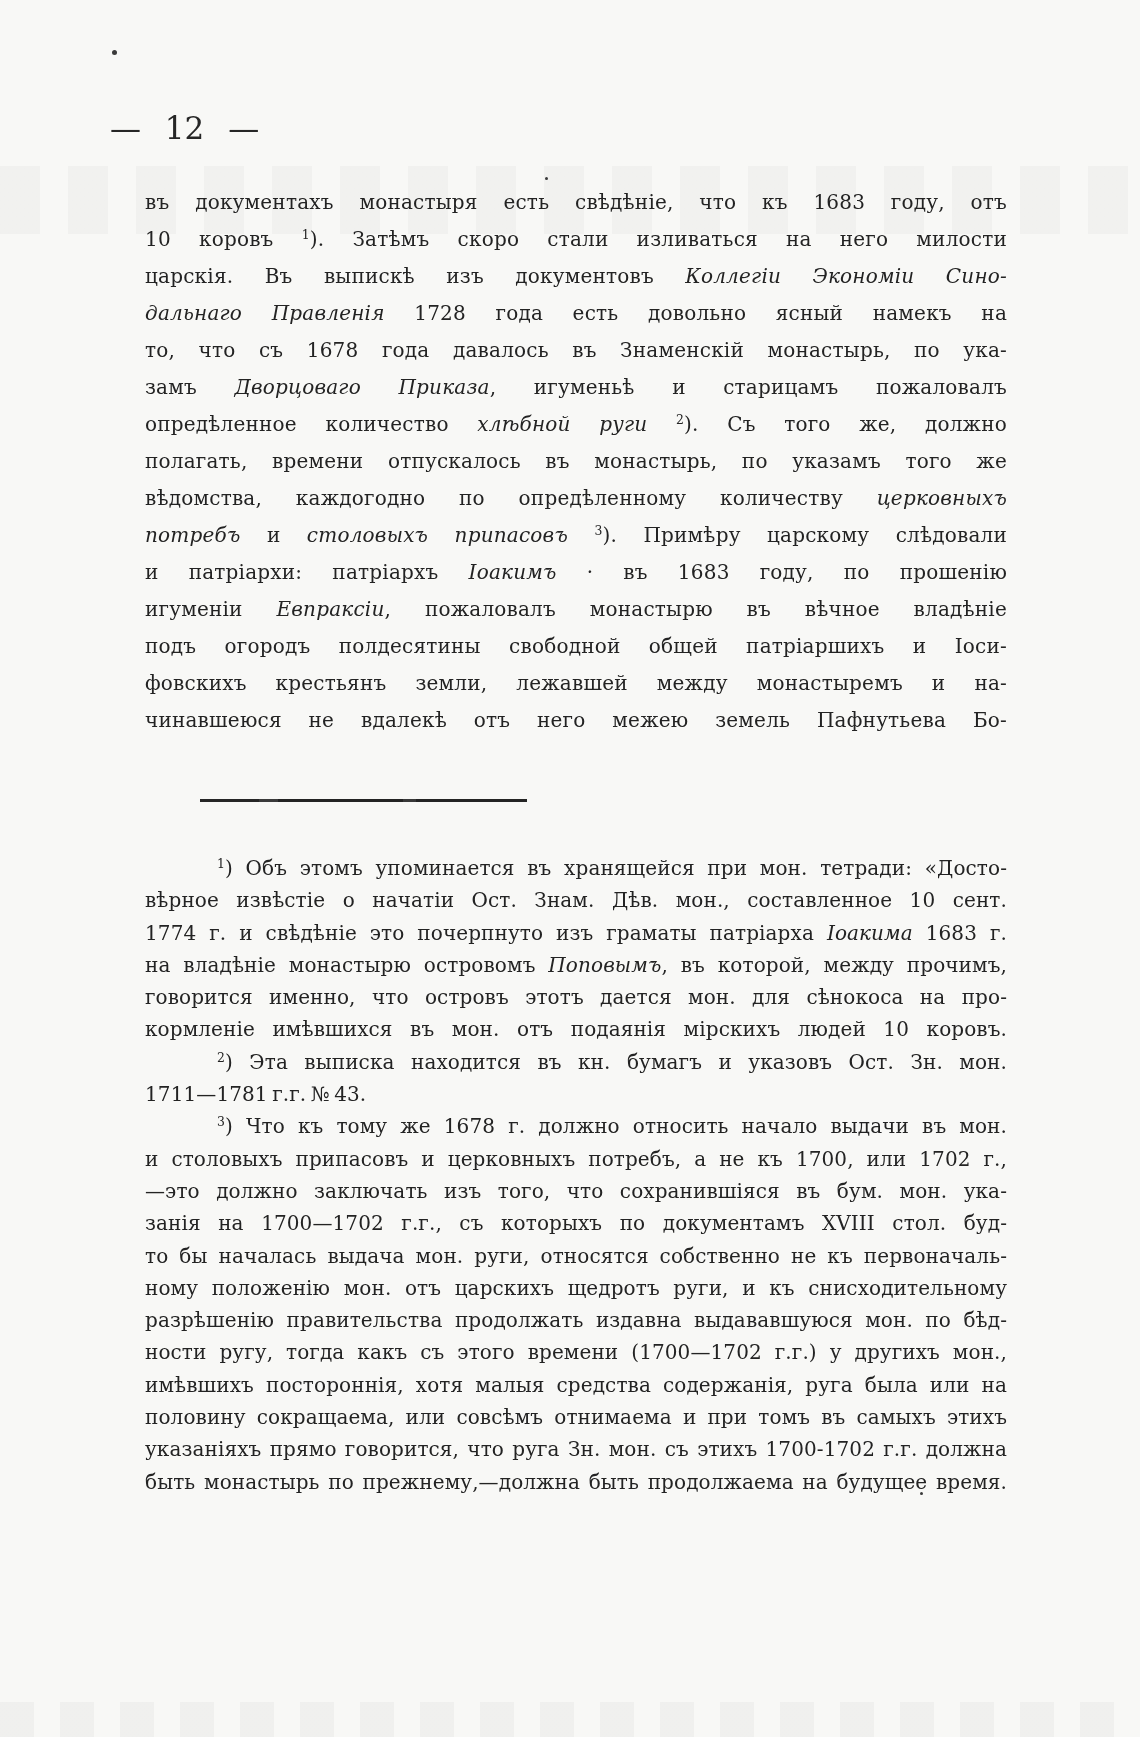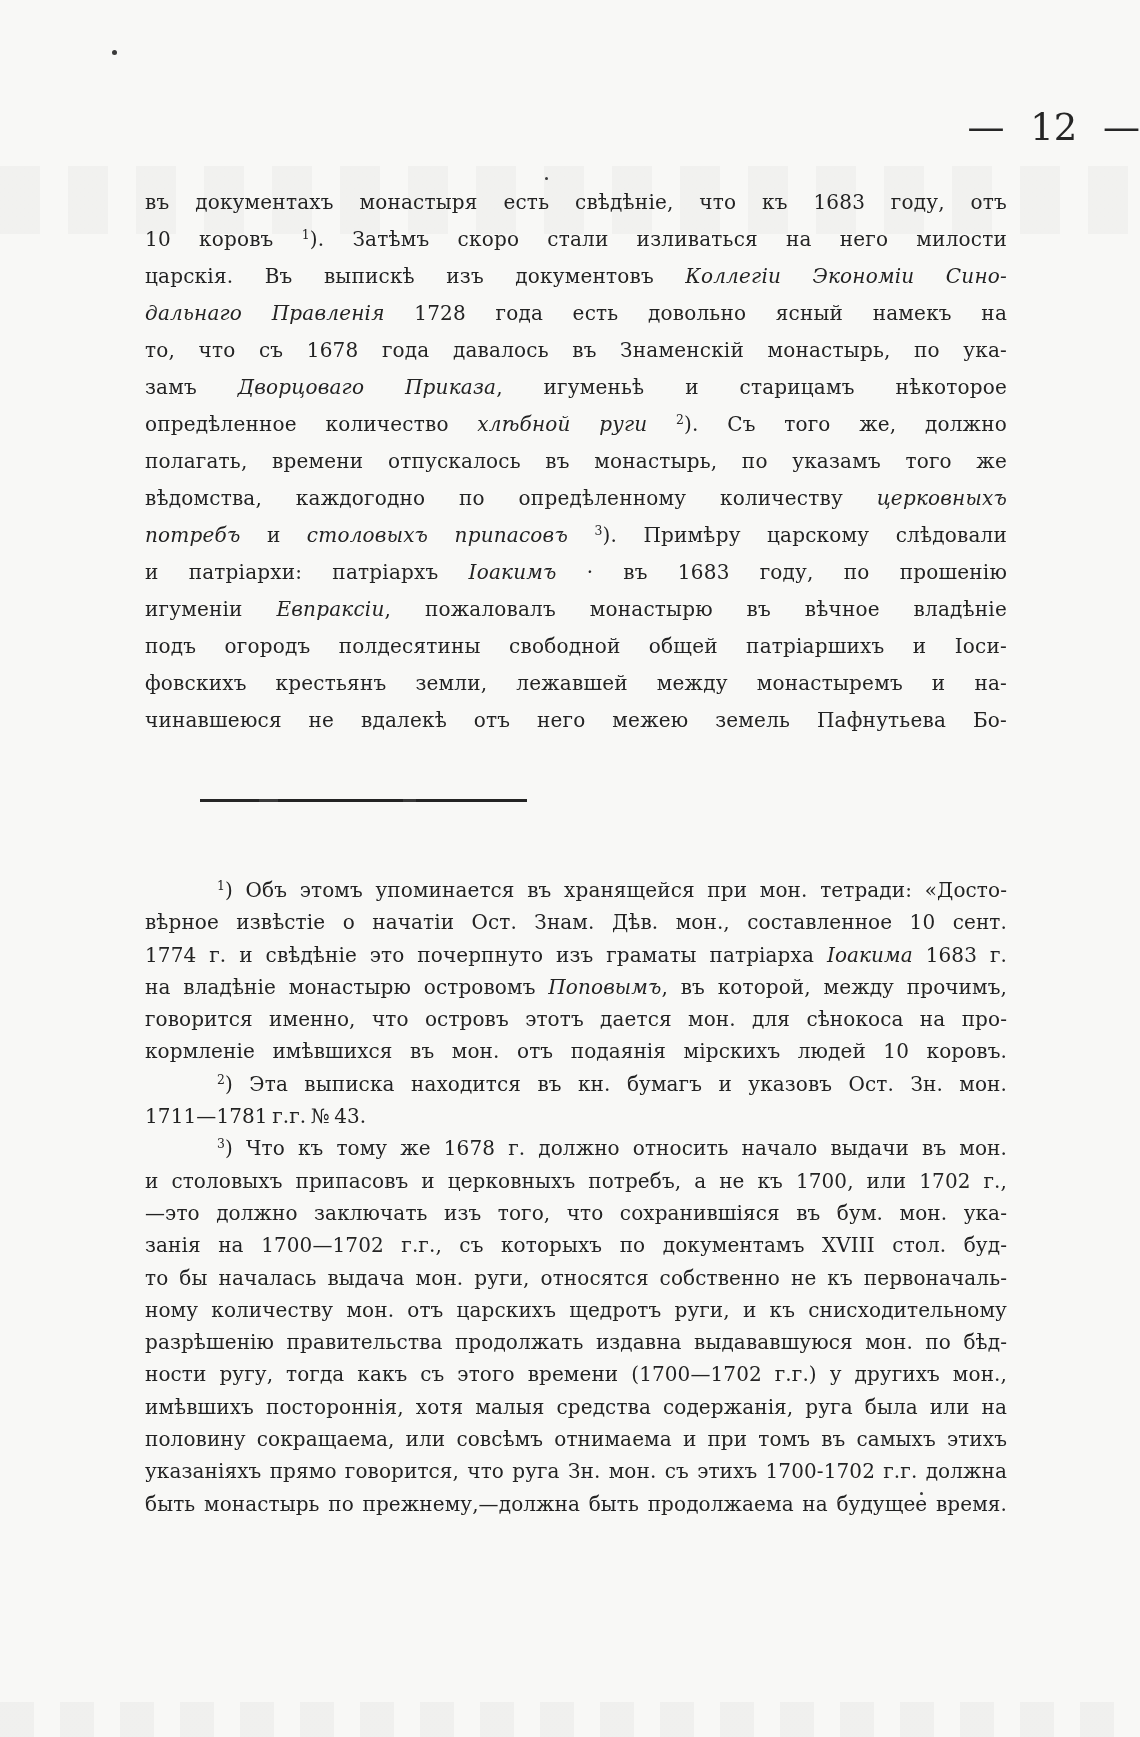--- a/index.html
+++ b/index.html
@@ -20,43 +20,43 @@
   .band-bottom { top: 1702px; height: 35px;
     background: repeating-linear-gradient(90deg, rgba(110,110,110,0.06) 0 34px, rgba(0,0,0,0) 34px 60px); }
   .speck { position: absolute; background: #3a3a3a; border-radius: 50%; }
   .s1 { left: 112px; top: 50px;  width: 5px; height: 5px; }
   .s2 { left: 545px; top: 177px; width: 3px; height: 3px; }
   .s3 { left: 920px; top: 1492px; width: 3px; height: 3px; }
 
   .page-header {
     position: absolute;
     top: 111px; left: 110px; width: 1030px;
-    text-align: right;
-    font-size: 37px; line-height: 34px;
+    text-align: left;
+    font-size: 31px; line-height: 34px;
     word-spacing: 14px;
     color: #262626;
   }
 
   .main-text {
     position: absolute;
     top: 184px; left: 145px; width: 862px;
     font-size: 20px;
     line-height: 37px;
     letter-spacing: 0.2px;
     word-spacing: -2px;
   }
   .footnote-rule {
     position: absolute;
     top: 799px; left: 200px;
     width: 327px; height: 2.5px;
     background: linear-gradient(90deg, #262626 0 18%, #3a3a3a 18% 24%, #232323 24% 62%, #383838 62% 66%, #242424 66% 100%);
   }
   .footnotes {
     position: absolute;
-    top: 874px; left: 145px; width: 862px;
+    top: 852px; left: 145px; width: 862px;
     font-size: 20px;
     line-height: 32.3px;
     letter-spacing: 0.1px;
     word-spacing: -2px;
   }
 
   .tline {
     text-align: justify;
     -moz-text-align-last: justify;
     text-align-last: justify;
@@ -79,21 +79,21 @@
   <div class="page-header">
     <span>— 12 —</span>
   </div>
 
   <div class="main-text" id="main-text">
       <div class="tline"><span>въ документахъ монастыря есть свѣдѣніе, что къ 1683 году, отъ</span></div>
       <div class="tline"><span>10 коровъ </span><span class="sup">1</span><span>). Затѣмъ скоро стали изливаться на него милости</span></div>
       <div class="tline"><span>царскія. Въ выпискѣ изъ документовъ </span><span class="it">Коллегіи Экономіи Сино-</span></div>
       <div class="tline"><span class="it">дальнаго Правленія</span><span> 1728 года есть довольно ясный намекъ на</span></div>
       <div class="tline"><span>то, что съ 1678 года давалось въ Знаменскій монастырь, по ука-</span></div>
-      <div class="tline"><span>замъ </span><span class="it">Дворцоваго Приказа</span><span>, игуменьѣ и старицамъ нѣкоторое</span></div>
+      <div class="tline"><span>замъ </span><span class="it">Дворцоваго Приказа</span><span>, игуменьѣ и старицамъ пожаловалъ</span></div>
       <div class="tline"><span>опредѣленное количество </span><span class="it">хлѣбной руги</span><span> </span><span class="sup">2</span><span>). Съ того же, должно</span></div>
       <div class="tline"><span>полагать, времени отпускалось въ монастырь, по указамъ того же</span></div>
       <div class="tline"><span>вѣдомства, каждогодно по опредѣленному количеству </span><span class="it">церковныхъ</span></div>
       <div class="tline"><span class="it">потребъ</span><span> и </span><span class="it">столовыхъ припасовъ</span><span> </span><span class="sup">3</span><span>). Примѣру царскому слѣдовали</span></div>
       <div class="tline"><span>и патріархи: патріархъ </span><span class="it">Іоакимъ</span><span> · въ 1683 году, по прошенію</span></div>
       <div class="tline"><span>игуменіи </span><span class="it">Евпраксіи</span><span>, пожаловалъ монастырю въ вѣчное владѣніе</span></div>
       <div class="tline"><span>подъ огородъ полдесятины свободной общей патріаршихъ и Іоси-</span></div>
       <div class="tline"><span>фовскихъ крестьянъ земли, лежавшей между монастыремъ и на-</span></div>
       <div class="tline"><span>чинавшеюся не вдалекѣ отъ него межею земель Пафнутьева Бо-</span></div>
     </div>
@@ -112,21 +112,21 @@
       <div class="footnote">
         <div class="tline first"><span class="sup">2</span><span>) Эта выписка находится въ кн. бумагъ и указовъ Ост. Зн. мон.</span></div>
         <div class="tline short"><span>1711—1781 г.г. № 43.</span></div>
       </div>
       <div class="footnote">
         <div class="tline first"><span class="sup">3</span><span>) Что къ тому же 1678 г. должно относить начало выдачи въ мон.</span></div>
         <div class="tline"><span>и столовыхъ припасовъ и церковныхъ потребъ, а не къ 1700, или 1702 г.,</span></div>
         <div class="tline"><span>—это должно заключать изъ того, что сохранившіяся въ бум. мон. ука-</span></div>
         <div class="tline"><span>занія на 1700—1702 г.г., съ которыхъ по документамъ XVIII стол. буд-</span></div>
         <div class="tline"><span>то бы началась выдача мон. руги, относятся собственно не къ первоначаль-</span></div>
-        <div class="tline"><span>ному количеству мон. отъ царскихъ щедротъ руги, и къ снисходительному</span></div>
+        <div class="tline"><span>ному положенію мон. отъ царскихъ щедротъ руги, и къ снисходительному</span></div>
         <div class="tline"><span>разрѣшенію правительства продолжать издавна выдававшуюся мон. по бѣд-</span></div>
         <div class="tline"><span>ности ругу, тогда какъ съ этого времени (1700—1702 г.г.) у другихъ мон.,</span></div>
         <div class="tline"><span>имѣвшихъ постороннія, хотя малыя средства содержанія, руга была или на</span></div>
         <div class="tline"><span>половину сокращаема, или совсѣмъ отнимаема и при томъ въ самыхъ этихъ</span></div>
         <div class="tline"><span>указаніяхъ прямо говорится, что руга Зн. мон. съ этихъ 1700-1702 г.г. должна</span></div>
         <div class="tline"><span>быть монастырь по прежнему,—должна быть продолжаема на будущее время.</span></div>
       </div>
     </div>
 </div>
 

